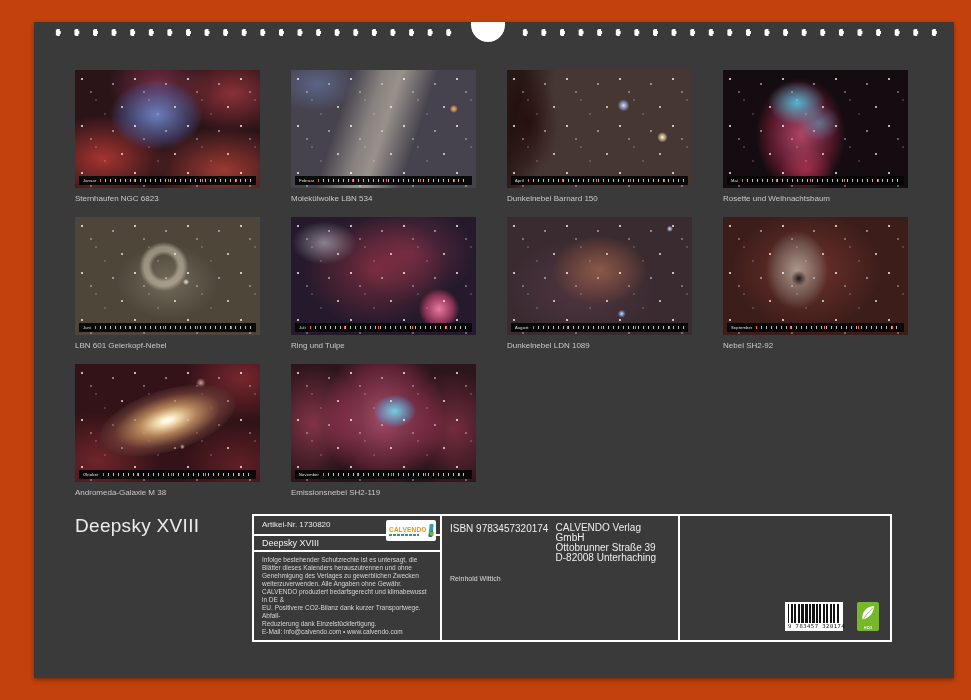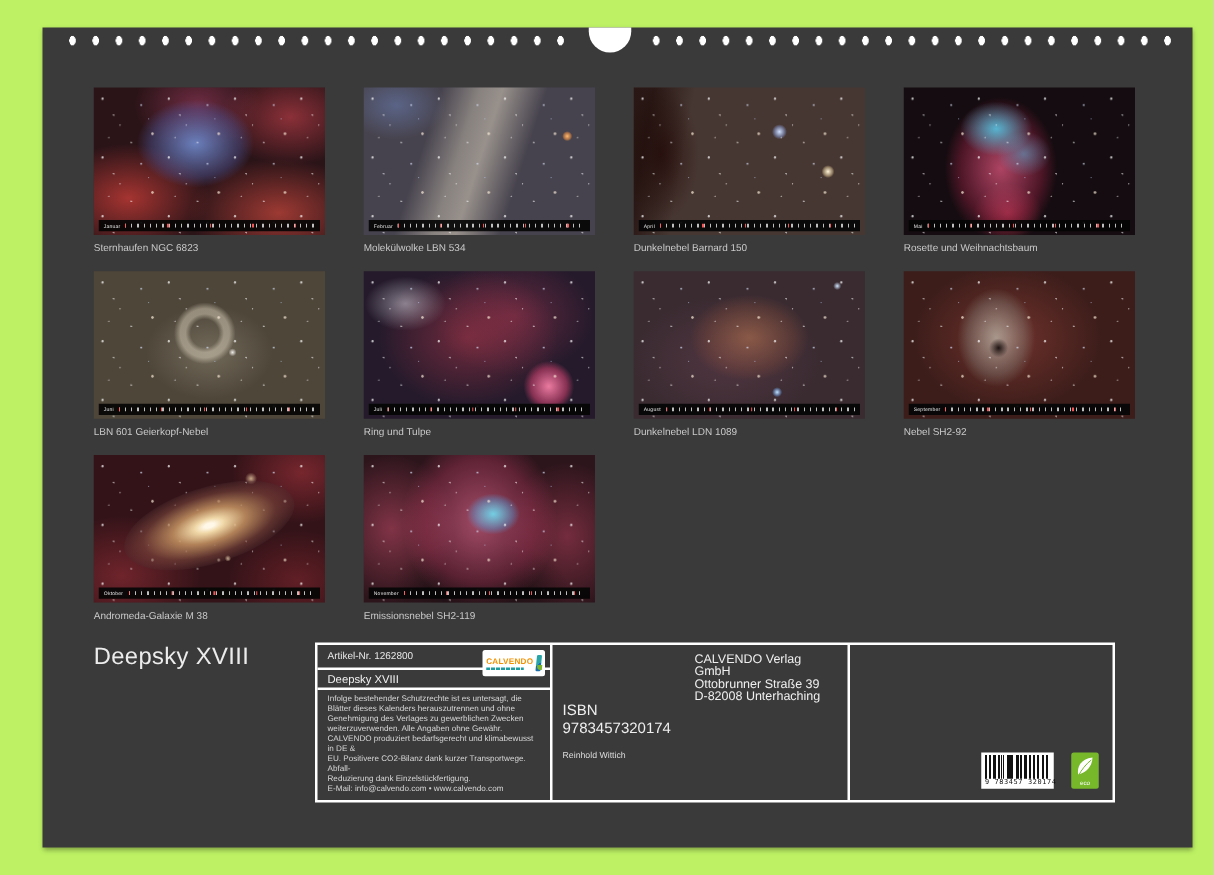--- a/index.html
+++ b/index.html
@@ -1,17 +1,17 @@
 <!DOCTYPE html>
 <html><head>
 <meta charset="utf-8">
 <style>
   * { margin:0; padding:0; box-sizing:border-box; }
   body { font-family:"Liberation Sans","DejaVu Sans",sans-serif; background:#fff; }
-  .page { position:relative; width:971px; height:700px; background:#bef264; overflow:hidden; }
+  .page { position:relative; width:971px; height:700px; background:#c2410c; overflow:hidden; }
 
   
   .sheet { position:absolute; left:34px; top:22px; width:920px; height:656px;
            background:#3a3a3a; box-shadow:0 2px 4px rgba(0,0,0,.35); }
 
   
   .holes { position:absolute; top:6px; height:9px;
            background-image:radial-gradient(ellipse 2.6px 4px at 9px 50%, #ffffff 95%, transparent 100%);
            background-size:18.6px 9px; background-repeat:repeat-x; }
   .holes.left  { left:15px;  width:412px; }
@@ -145,21 +145,21 @@
   .logo-textcol { display:flex; flex-direction:column; gap:1px; }
   .logo-brand { font-size:6.5px; font-weight:bold; color:#f39200; letter-spacing:.2px; line-height:7px; }
   .logo-tagline { height:2px; width:30px;
                   background:repeating-linear-gradient(90deg,#1e9c9e 0 3px, transparent 3px 4px); }
   .logo-mark { width:9px; height:13px; background:linear-gradient(135deg,#29a5a8 55%,#1b6ea8 55%);
                border-radius:1px; transform:skewX(-6deg); position:relative; }
   .logo-mark::after { content:""; position:absolute; left:1px; bottom:1px; width:4px; height:4px;
                       background:#7ab52c; border-radius:0 0 0 3px; }
 
   .isbn-row { display:flex; }
-  .isbn { width:108px; font-size:12px; color:#efefef;margin-top:38px; }
+  .isbn { width:108px; font-size:10px; color:#efefef; }
   .publisher { font-size:10px; line-height:10px; color:#efefef; white-space:pre-line; }
   .author { margin-top:12px; font-size:7px; color:#dcdcdc; }
 
   .barcode { position:absolute; right:47px; bottom:9px; width:58px; height:29px;
              background:#ffffff; padding:2px 3px 1px; display:flex; flex-direction:column; }
   .bars { flex:1;
     background:
       repeating-linear-gradient(90deg, #111 0 1px, transparent 1px 6.5px),
       repeating-linear-gradient(90deg, #111 0 1.5px, #fff 1.5px 3.5px); }
   .barcode-num { font-family:"DejaVu Sans Mono","Liberation Mono",monospace;
@@ -286,21 +286,21 @@
 
 
     </div>
 
     <div class="main-title">Deepsky XVIII</div>
 
     <div class="infobox">
 
       <div class="col-left">
         <div class="row-art">
-          <span class="artikel">Artikel-Nr. 1262800</span>
+          <span class="artikel">Artikel-Nr. 1730820</span>
           <div class="calvendo-logo">
             <div class="logo-textcol">
               <span class="logo-brand">CALVENDO</span>
               <span class="logo-tagline"></span>
             </div>
             <span class="logo-mark"></span>
           </div>
         </div>
         <div class="row-name">
           <span class="prodname">Deepsky XVIII</span>

